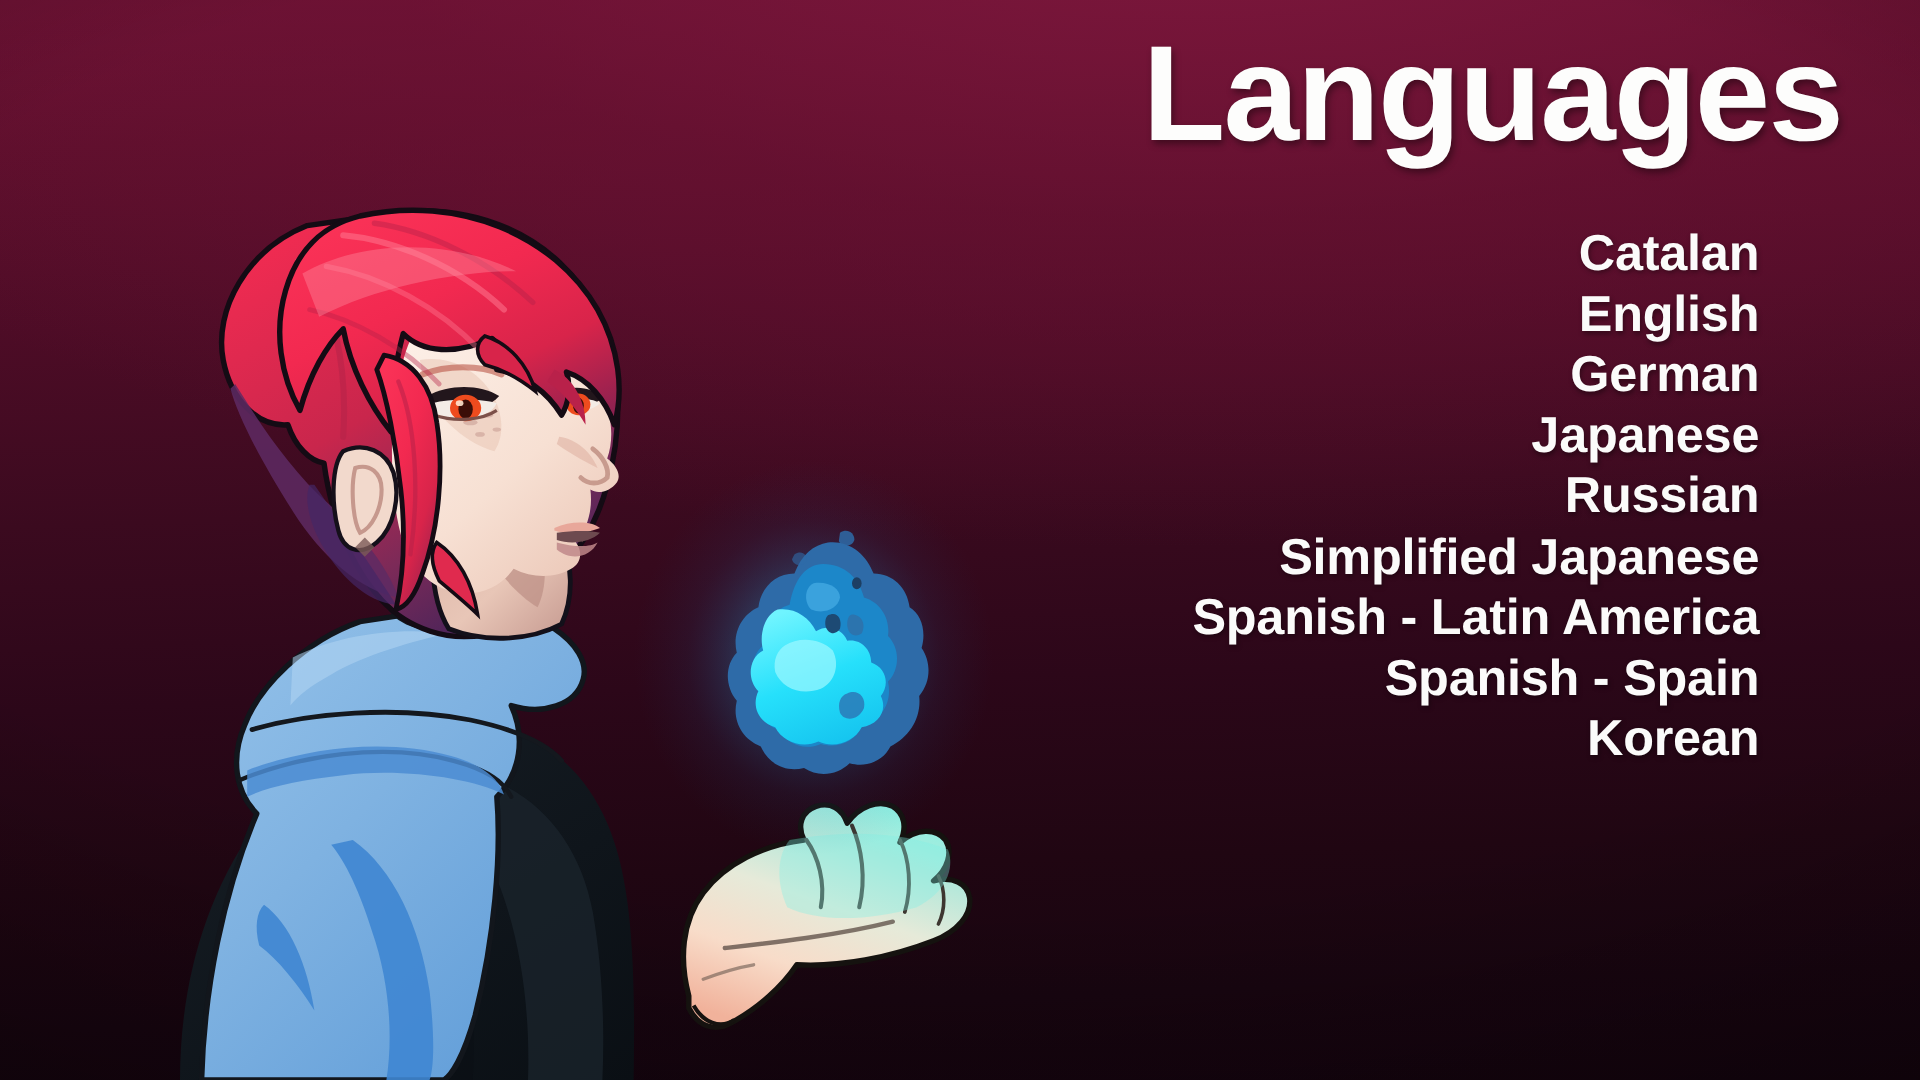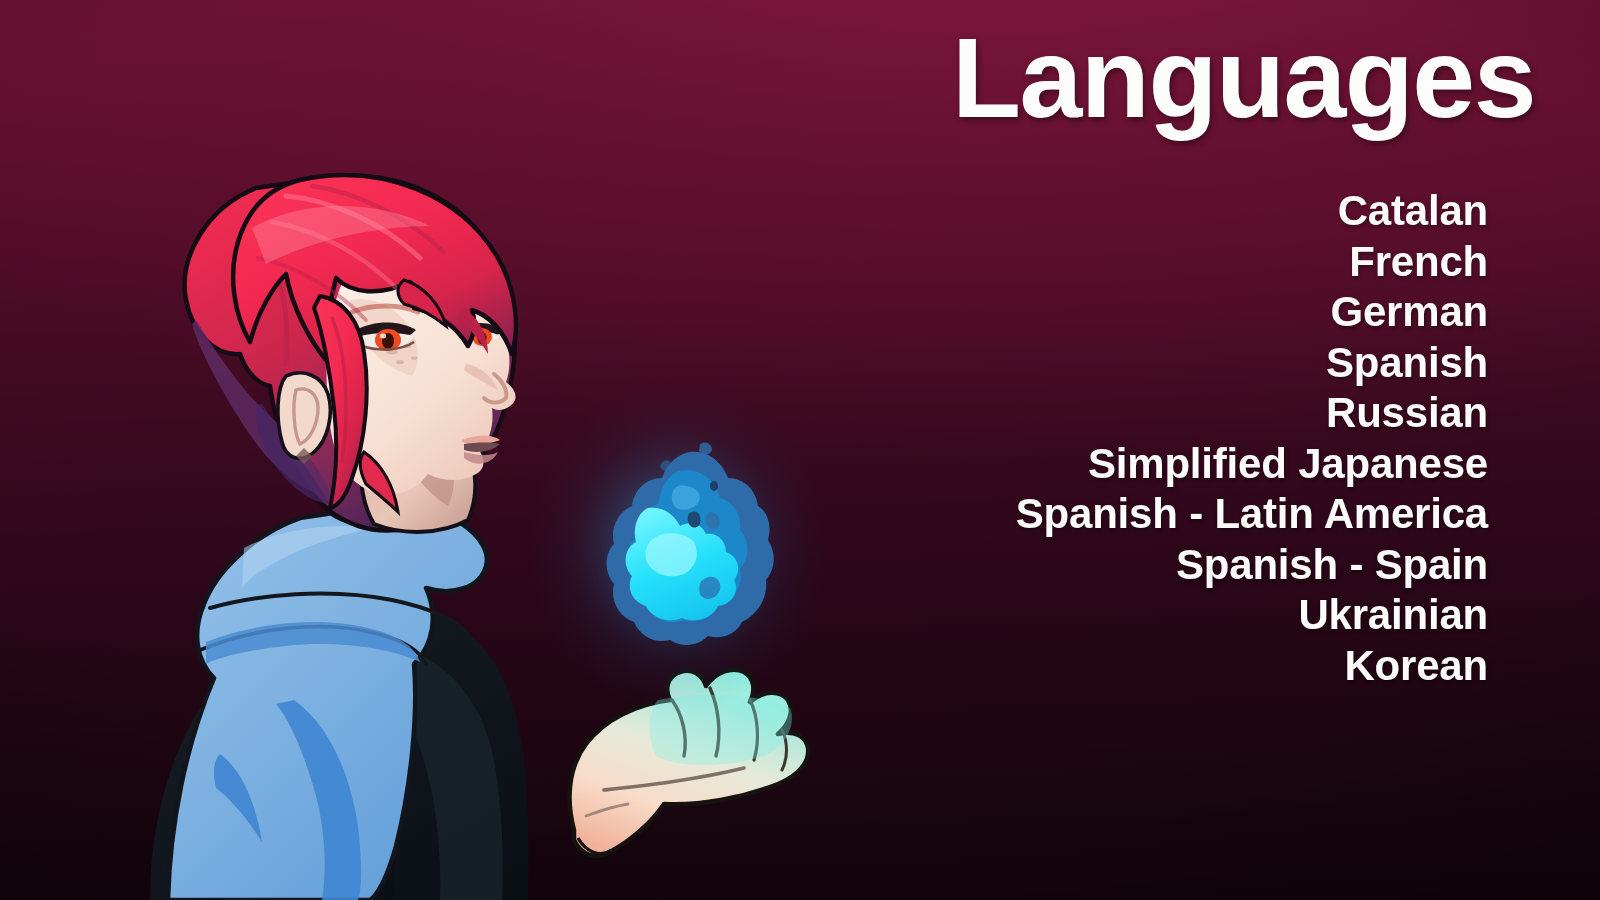--- a/index.html
+++ b/index.html
@@ -39,21 +39,21 @@
     font-size: 113px;
     line-height: 1.0;
     font-weight: 700;
     letter-spacing: -1.5px;
     color: #fdfdfc;
     white-space: nowrap;
     text-shadow: 2px 3px 6px rgba(0,0,0,0.40);
   }
   .lang-list {
     position: absolute;
-    right: 112px;
+    right: 134px;
     top: 186px;
     width: 560px;
     text-align: right;
     list-style: none;
     margin: 0; padding: 0;
   }
   .lang-list li {
     font-size: 42px;
     line-height: 50.5px;
     font-weight: 700;
@@ -391,25 +391,24 @@
         <path d="M 700 444 C 706 440, 712 444, 712 450 C 710 456, 702 456, 699 451 Z" fill="#2e6ba8" opacity="0.85"></path>
         <path d="M 662 462 C 668 458, 673 462, 672 468 C 668 473, 661 471, 660 466 Z" fill="#2e6ba8" opacity="0.6"></path>
       </g>
     </svg>
   </div>
 
   <div class="text-panel">
     <div class="page-title">Languages</div>
     <ul class="lang-list">
       <li>Catalan</li>
-      <li>French</li>
+      <li>English</li>
       <li>German</li>
-      <li>Spanish</li>
+      <li>Japanese</li>
       <li>Russian</li>
       <li>Simplified Japanese</li>
       <li>Spanish - Latin America</li>
       <li>Spanish - Spain</li>
-      <li>Ukrainian</li>
       <li>Korean</li>
     </ul>
   </div>
 
 </div>
 
 </body></html>

